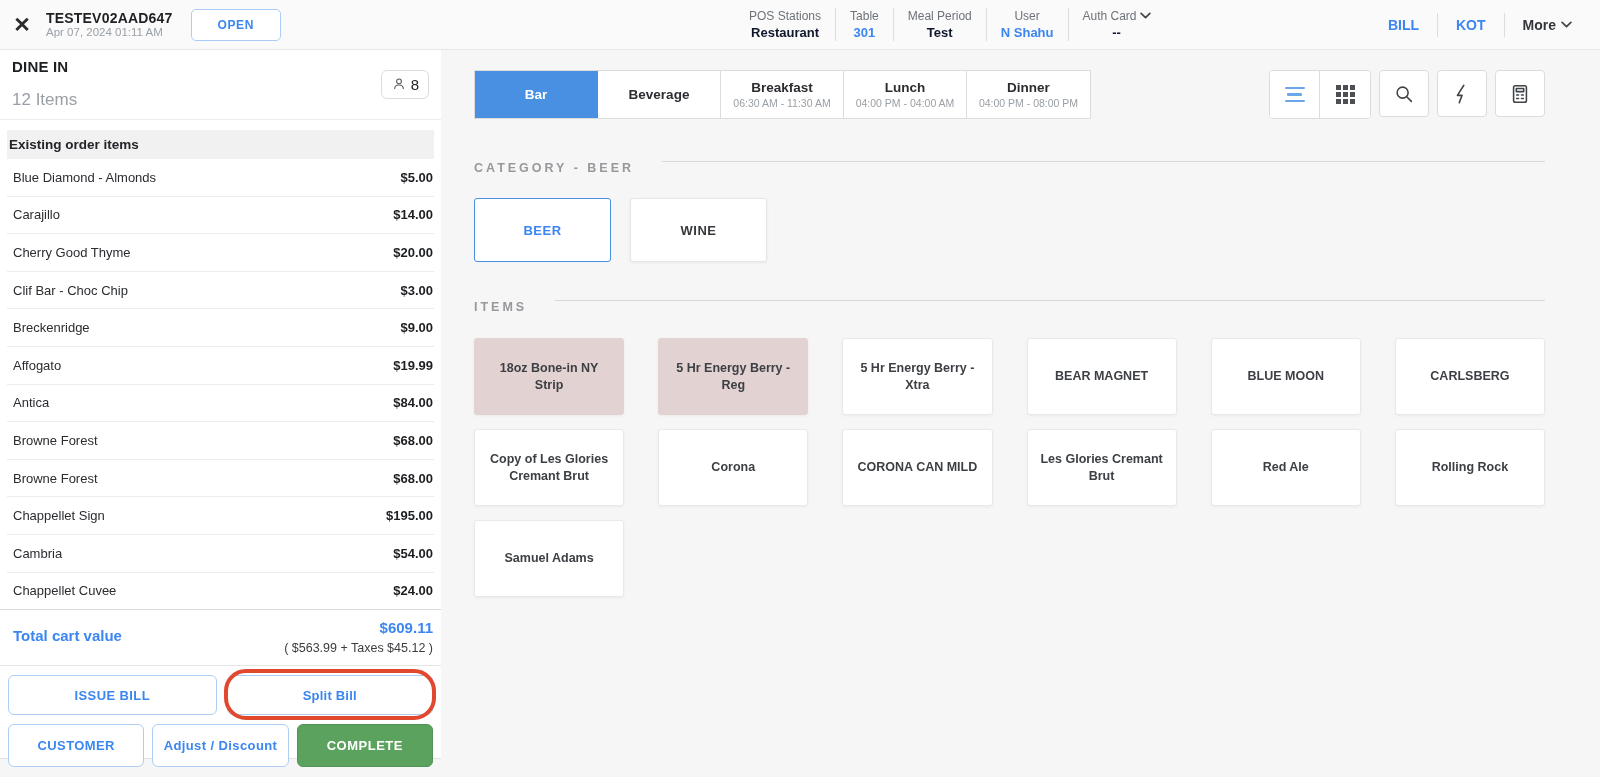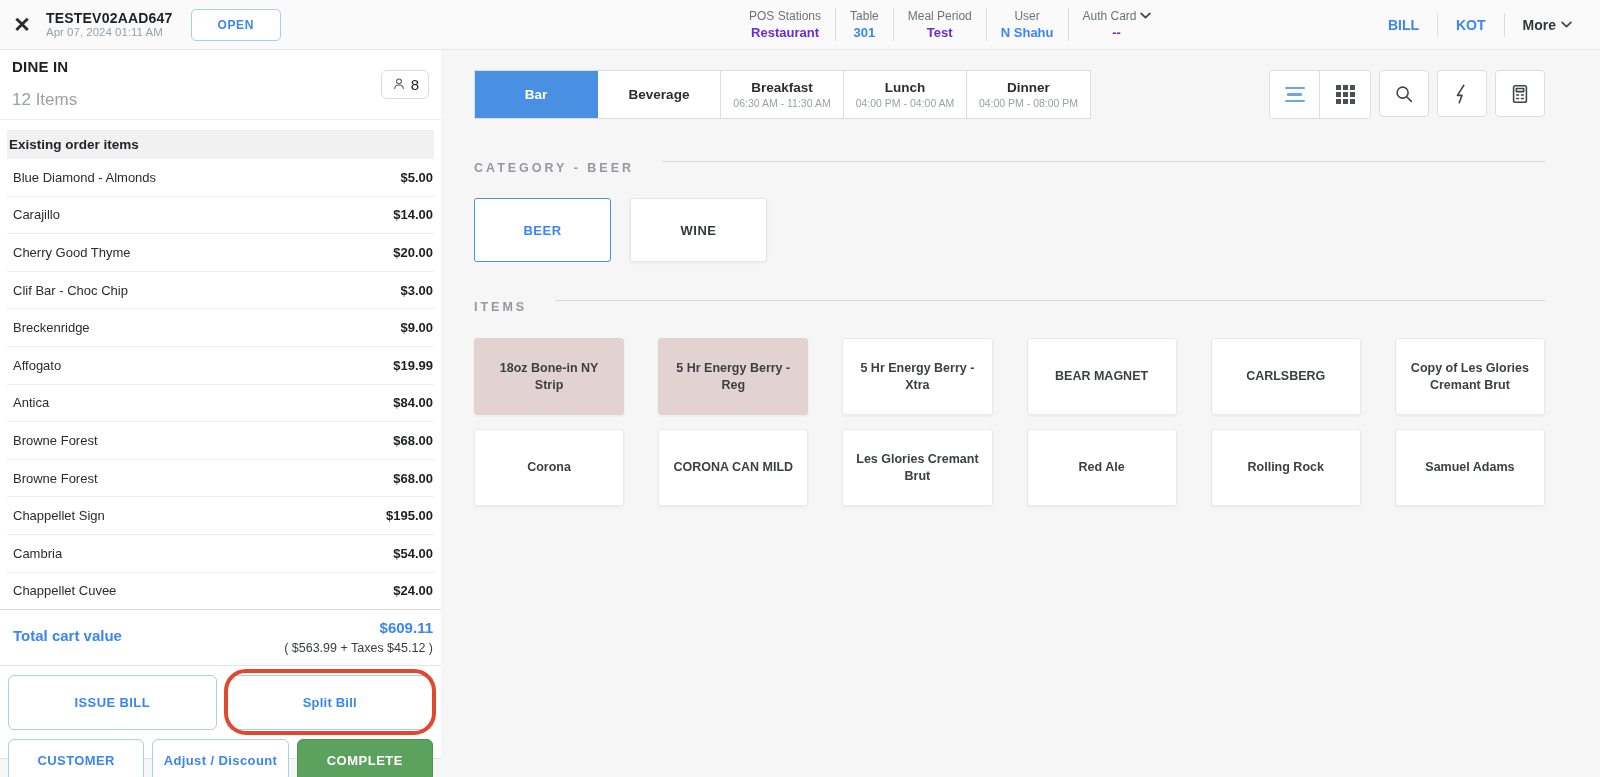--- a/index.html
+++ b/index.html
@@ -17,21 +17,21 @@
   .ticket-date { font-size:11.5px; color:#9aa0a6; }
   .open-btn { margin-left:8px; border:1px solid #a9cdf8; background:#fff; color:#3b86f0;
     font-weight:700; font-size:12px; letter-spacing:.6px; border-radius:5px;
     padding:8px 26px; cursor:pointer; font-family:inherit; }
 
   .topbar-center { position:absolute; left:735px; top:0; height:100%;
     display:flex; align-items:center; }
   .info-col { padding:0 14px; text-align:center; border-right:1px solid #ddd; line-height:1.35; }
   .info-col:last-child { border-right:none; }
   .info-label { font-size:12px; color:#6d7278; display:flex; align-items:center; justify-content:center; gap:3px; }
-  .info-value { font-size:13px; font-weight:700; color:#6d28d9; }
+  .info-value { font-size:13px; font-weight:700; color:#0f172a; }
   .info-value.blue { color:#3b86f0; }
 
   .topbar-right { margin-left:auto; display:flex; align-items:center; padding-right:14px; }
   .top-action { font-size:14px; font-weight:700; color:#3b86f0; padding:0 18px; cursor:pointer; }
   .top-div { width:1px; height:24px; background:#ddd; }
   .more-btn { font-size:14px; font-weight:700; color:#33363a; padding:0 14px 0 18px;
     display:flex; align-items:center; gap:5px; cursor:pointer; }
 
   .chev { width:11px; height:7px; }
   .chev polyline { fill:none; stroke:#44474b; stroke-width:2; stroke-linecap:round; stroke-linejoin:round; }
@@ -64,21 +64,21 @@
   .totals { padding:9px 8px 10px 13px; border-top:1px solid #d9d9d9; margin-top:-1px;
     display:flex; justify-content:space-between; align-items:flex-start; }
   .totals-label { font-size:15px; font-weight:700; color:#3b86f0; margin-top:8px; }
   .totals-right { text-align:right; }
   .totals-value { font-size:15px; font-weight:700; color:#3b86f0; }
   .totals-breakdown { font-size:12.5px; color:#3a3d41; margin-top:5px;margin-left:42px; }
 
   .btn-zone { border-top:1px solid #e4e4e4; padding:9px 8px 0 8px; }
   .btn-row { display:flex; gap:10px; }
   .btn-row + .btn-row { margin-top:9px; gap:8px; }
-  .pos-btn { flex:1; height:55px; border:1px solid #aecdf2; border-radius:6px; background:#fff;
+  .pos-btn { flex:1; height:40px; border:1px solid #aecdf2; border-radius:6px; background:#fff;
     color:#3b86f0; font-weight:700; font-size:13px; letter-spacing:.4px;
     display:flex; align-items:center; justify-content:center; cursor:pointer; font-family:inherit; }
   .split-wrap { flex:1; position:relative; }
   .split-wrap .pos-btn { width:100%; letter-spacing:.2px; }
   .annotation-ring { position:absolute; left:-3px; right:-3px; top:-6px; bottom:-5px;
     border:4px solid #e0492e; border-radius:22px; pointer-events:none; }
   .pos-btn.small { height:43px; }
   .pos-btn.green { background:#5ba25f; border-color:#4f9454; color:#fff; letter-spacing:.5px; }
 
   
@@ -358,20 +358,21 @@
     <div class="sect-head items-head">
       <span class="sect-title">ITEMS</span>
       <span class="sect-rule"></span>
     </div>
 
     <div class="tile-grid">
       <div class="tile pink">18oz Bone-in NY Strip</div>
       <div class="tile pink">5 Hr Energy Berry - Reg</div>
       <div class="tile">5 Hr Energy Berry - Xtra</div>
       <div class="tile">BEAR MAGNET</div>
+      <div class="tile">BLUE MOON</div>
       <div class="tile">CARLSBERG</div>
       <div class="tile">Copy of Les Glories Cremant Brut</div>
       <div class="tile">Corona</div>
       <div class="tile">CORONA CAN MILD</div>
       <div class="tile">Les Glories Cremant Brut</div>
       <div class="tile">Red Ale</div>
       <div class="tile">Rolling Rock</div>
       <div class="tile">Samuel Adams</div>
     </div>
   </div>

